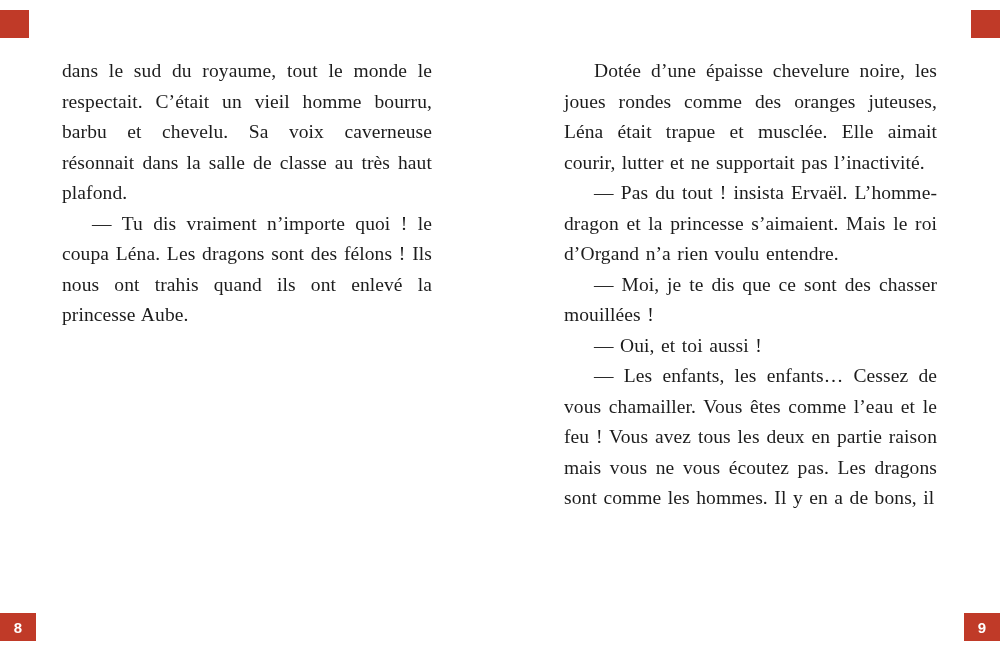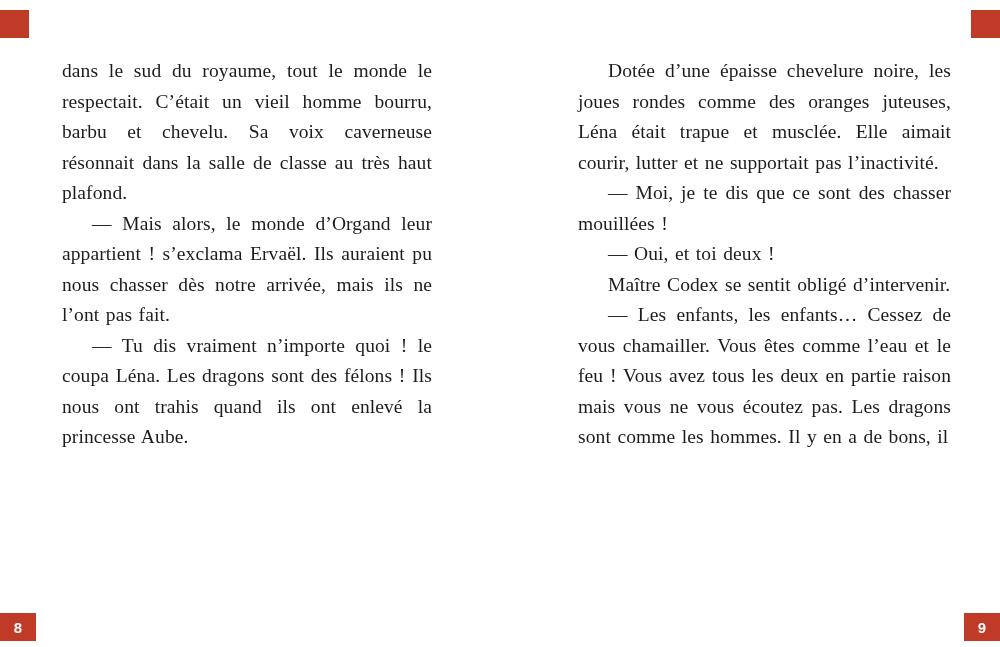--- a/index.html
+++ b/index.html
@@ -19,21 +19,21 @@
     top: 56px;
     text-align: justify;
     font-size: 19.5px;
     line-height: 30.5px;
     letter-spacing: 0.1px;
     word-spacing: 1.5px;
     hyphens: auto;
     -webkit-hyphens: auto;
   }
   .col-left  { left: 62px;  width: 370px; }
-  .col-right { left: 578px; width: 373px; }
+  .col-right { left: 564px; width: 373px; }
   p.para { margin: 0; padding: 0; }
   p.indent { text-indent: 30px; }
   
   .corner {
     position: absolute;
     width: 29px;
     height: 28px;
     background: var(--red);
   }
   .corner.tl { left: 0;  top: 10px; }
@@ -59,28 +59,27 @@
 </head>
 <body>
 
 <div class="spread">
 
   <div class="corner tl"></div>
   <div class="corner tr"></div>
 
   <div class="column col-left" lang="fr">
     <p class="para">dans le sud du royaume, tout le monde le respectait. C’était un vieil homme bourru, barbu et chevelu. Sa voix caverneuse résonnait dans la salle de classe au très haut plafond.</p>
-    <p class="para indent">— Mais alors, le monde d’Organd leur appartient ! s’exclama Ervaël. Ils auraient pu nous chasser dès notre arrivée, mais ils ne l’ont pas fait.</p>
     <p class="para indent">— Tu dis vraiment n’importe quoi ! le coupa Léna. Les dragons sont des félons ! Ils nous ont trahis quand ils ont enlevé la princesse Aube.</p>
   </div>
 
   <div class="column col-right" lang="fr">
     <p class="para indent">Dotée d’une épaisse chevelure noire, les joues rondes comme des oranges juteuses, Léna était trapue et musclée. Elle aimait courir, lutter et ne supportait pas l’inactivité.</p>
+    <p class="para indent">— Pas du tout ! insista Ervaël. L’homme-dragon et la princesse s’aimaient. Mais le roi d’Organd n’a rien voulu entendre.</p>
     <p class="para indent">— Moi, je te dis que ce sont des chasser mouillées !</p>
-    <p class="para indent">— Oui, et toi deux !</p>
-    <p class="para indent">Maître Codex se sentit obligé d’intervenir.</p>
+    <p class="para indent">— Oui, et toi aussi !</p>
     <p class="para indent">— Les enfants, les enfants… Cessez de vous chamailler. Vous êtes comme l’eau et le feu ! Vous avez tous les deux en partie raison mais vous ne vous écoutez pas. Les dragons sont comme les hommes. Il y en a de bons, il</p>
   </div>
 
   <div class="tab left">8</div>
   <div class="tab right">9</div>
 
 </div>
 
 </body></html>

